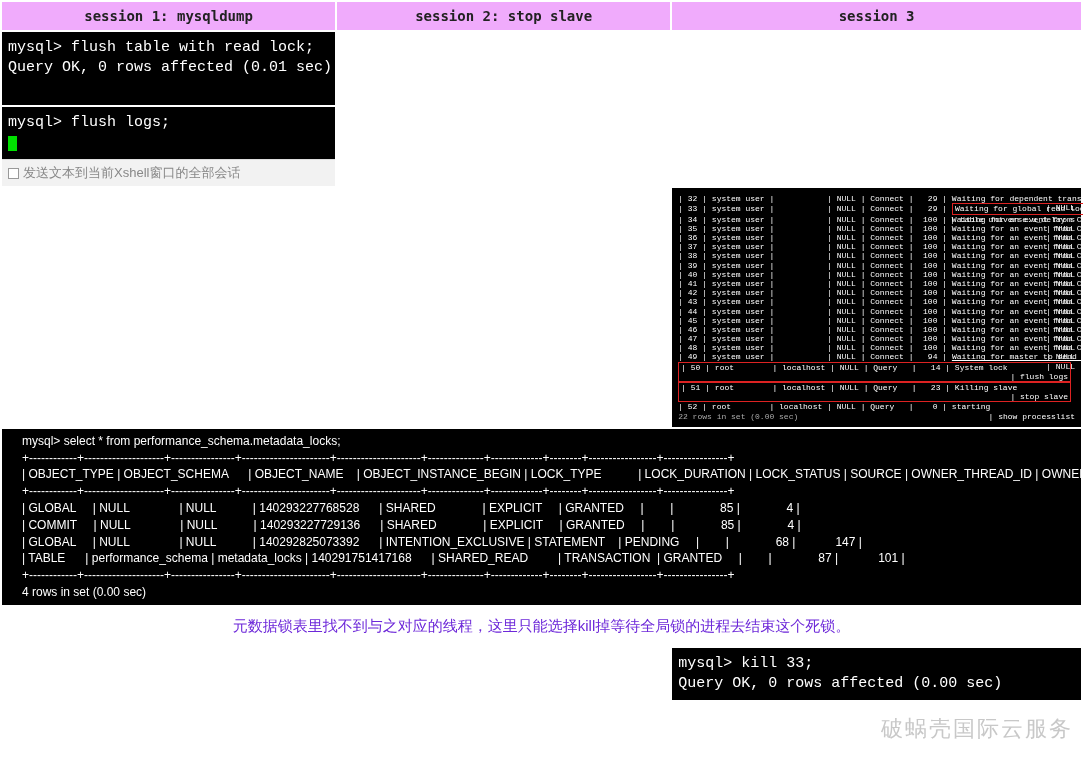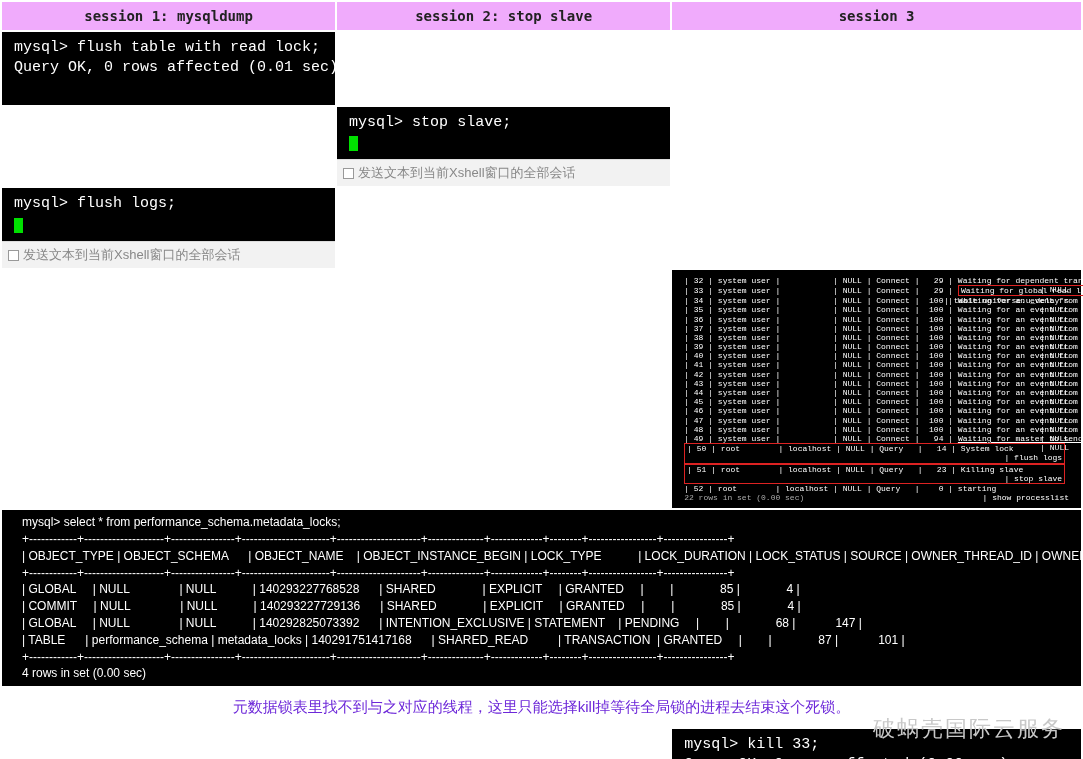--- a/index.html
+++ b/index.html
@@ -1,28 +1,28 @@
 <!DOCTYPE html>
 <html><head>
 <meta charset="utf-8">
 <style>
   * { box-sizing: border-box; }
   body { margin: 0; padding: 0; font-family: "Microsoft YaHei", Arial, sans-serif; font-size: 13px; background: #fff; width: 1083px; }
   table.main { border-collapse: collapse; width: 100%; table-layout: fixed; }
   table.main td, table.main th { border: 2px solid #fff; padding: 0; vertical-align: top; background:#fff;}
   table.main th { background: #f0abfc; color:#222; font-weight: bold; padding: 6px 0; font-family: Consolas, monospace; font-size: 14px;}
-  .term { background: #000; color: #fff; font-family: Consolas, "Courier New", monospace; font-size: 15px; padding: 6px 12px; white-space: pre; line-height: 1.35; }
+  .term { background: #000; color: #fff; font-family: Consolas, "Courier New", monospace; font-size: 15px; padding: 6px 6px; white-space: pre; line-height: 1.35; }
   .term-xs { font-size: 8px; line-height: 1.15; letter-spacing: 0; }
   .cursor { display:inline-block; width: 9px; height: 15px; background: #00e000; vertical-align: text-bottom;}
   .footer-bar { background: #f2f2f2; color: #888; font-size: 13px; padding: 4px 6px; border-top:1px solid #ddd;}
   .checkbox { display:inline-block; width:11px; height:11px; border:1px solid #999; margin-right:4px; vertical-align:middle; background:#fff;}
   .note { text-align:center; padding: 10px; font-size: 15px; color:#6d28d9;}
   .redbox { border:1px solid #d22; padding: 0 2px; display:inline-block;}
   .metadata { background:#000; color:#fff; font-family: Liberation Sans, sans-serif; font-size:12px; padding:4px 20px; white-space:pre; line-height:1.4;}
-  .watermark { position:fixed; right:18px; bottom:15px; color:#c8c8c8; font-size:22px; letter-spacing:2px; pointer-events:none; z-index:99;}
+  .watermark { position:fixed; right:10px; bottom:15px; color:#c8c8c8; font-size:22px; letter-spacing:2px; pointer-events:none; z-index:99;}
   .plrow td { height: 90px;}
 </style>
 </head>
 <body>
 
 <table class="main">
   <colgroup>
       <col style="width:31%">
       <col style="width:31%">
       <col style="width:38%">
@@ -38,30 +38,20 @@
     <td>
       <div class="term"><span>mysql&gt; flush table with read lock;</span>
 <span>Query OK, 0 rows affected (0.01 sec)</span>
 
 </div>
     </td>
     <td></td>
     <td></td>
   </tr>
 
-  <tr>
-    <td></td>
-    <td>
-      <div class="term"><span>mysql&gt; stop slave;</span>
-<span class="cursor"></span>
-</div>
-      <div class="footer-bar"><span class="checkbox"></span><span>发送文本到当前Xshell窗口的全部会话</span></div>
-    </td>
-    <td></td>
-  </tr>
 
   <tr>
     <td>
       <div class="term"><span>mysql&gt; flush logs;</span>
 <span class="cursor"></span>
 </div>
       <div class="footer-bar"><span class="checkbox"></span><span>发送文本到当前Xshell窗口的全部会话</span></div>
     </td>
     <td></td>
     <td></td>

